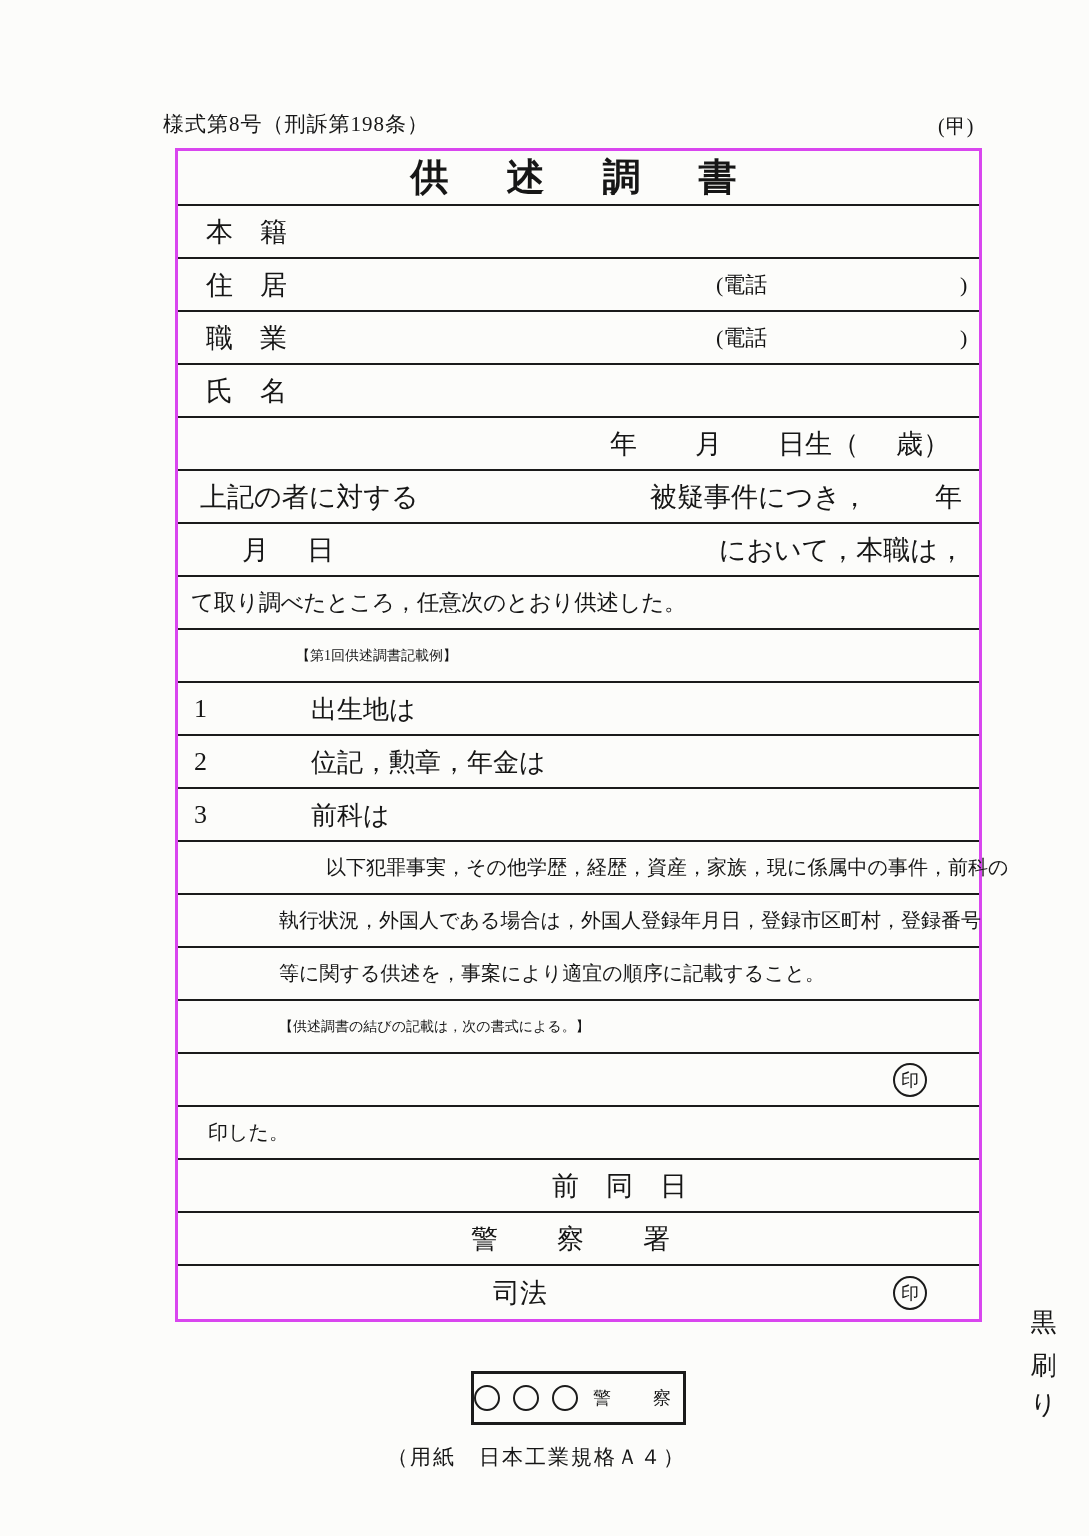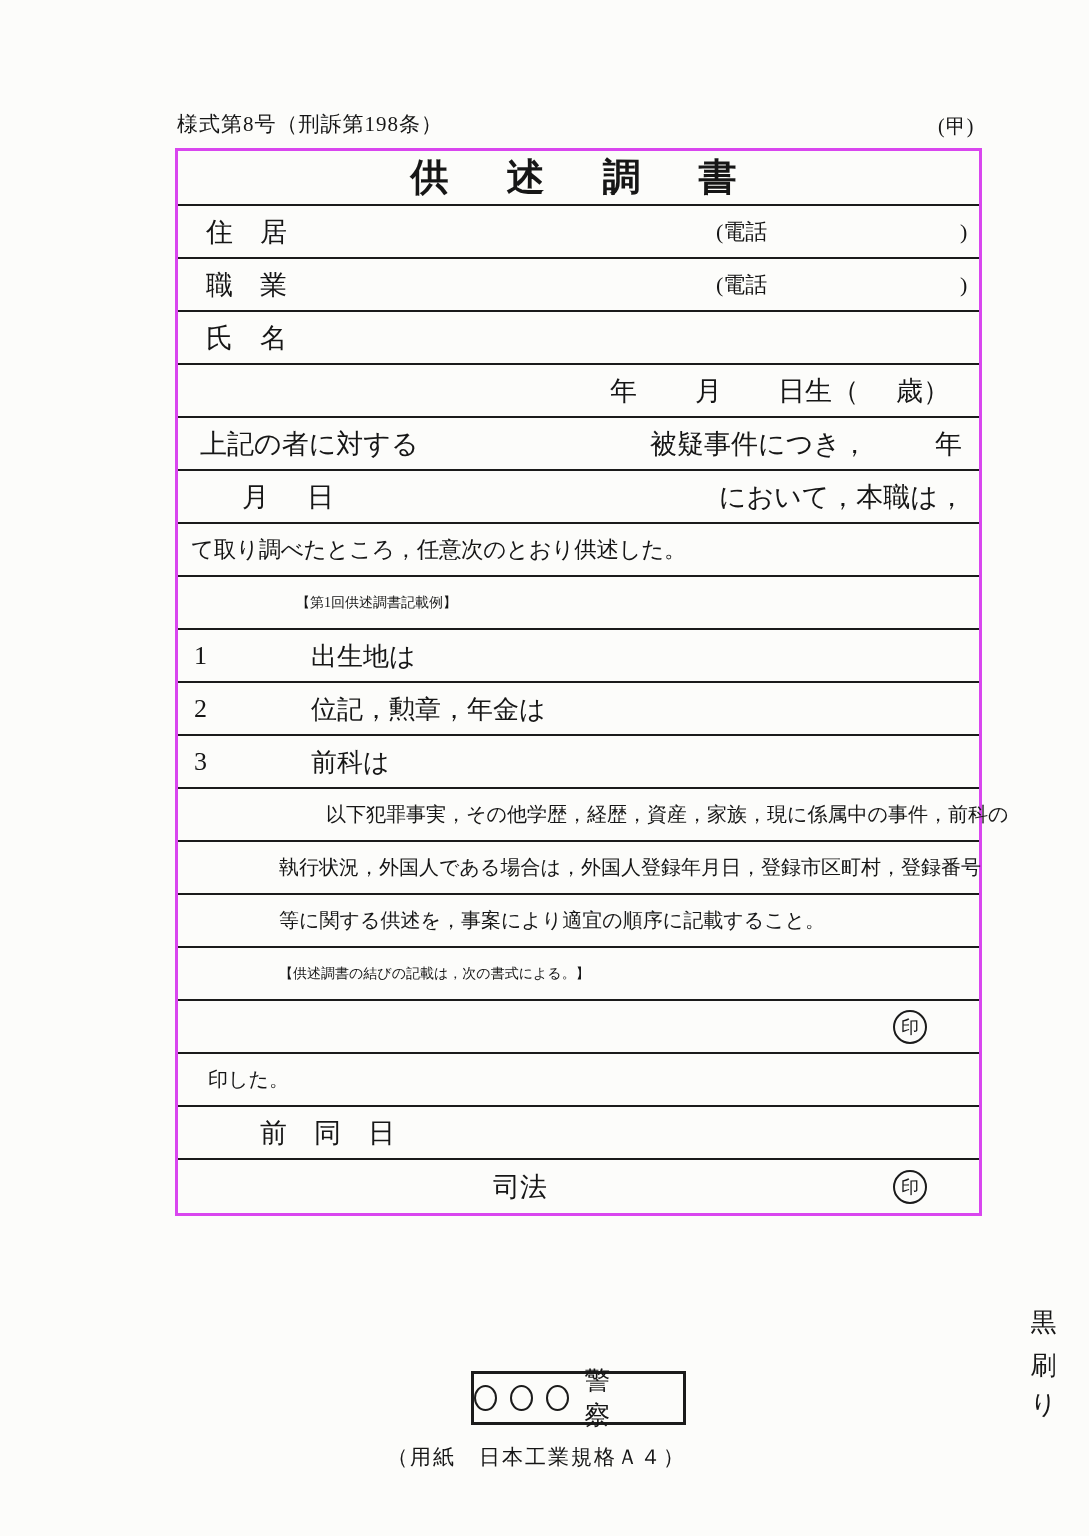--- a/index.html
+++ b/index.html
@@ -4,21 +4,21 @@
 <style>
   * { margin:0; padding:0; box-sizing:border-box; }
   html,body { width:1089px; height:1536px; }
   body {
     position:relative;
     background:#fcfcfa;
     color:#161616;
     font-family:"Liberation Serif","DejaVu Serif",serif;
   }
   .hdr-text { position:absolute; font-size:21px; letter-spacing:1px; white-space:nowrap; }
-  .form-number { left:177px; top:110px; }
+  .form-number { left:163px; top:110px; }
   .sheet-mark  { left:938px; top:113px; font-size:20px; }
 
   .form-table {
     position:absolute; left:175px; top:148px; width:807px;
     border:3px solid #d946ef;
   }
   .row {
     position:relative; height:53px;
     border-bottom:2px solid #1b1b1b;
     display:flex; align-items:center;
@@ -57,32 +57,32 @@
   .seal {
     display:inline-flex; align-items:center; justify-content:center;
     width:34px; height:34px; border:2px solid #1b1b1b; border-radius:50%;
   }
   .seal-char { font-size:18px; line-height:1; }
   .seal-pos  { left:715px; }
 
   .closing      { font-size:20px; padding-left:18px; }
   .closing-gap  { margin-left:12px; }
 
-  .sameday   { padding-left:82px; }
+  .sameday   { padding-left:82px;justify-content:center; }
   .centered  { justify-content:center; letter-spacing:16px; }
   .shiho-lbl { padding-left:315px; }
 
   .footer-box {
     position:absolute; left:471px; top:1371px; width:215px; height:54px;
     border:3px solid #1b1b1b; background:#fcfcfa;
     display:flex; align-items:center; justify-content:center; gap:13px;
   }
   .circle { display:inline-block; width:26px; height:26px;
             border:2px solid #1b1b1b; border-radius:50%; }
-  .footer-box-label { font-size:26px; letter-spacing:12px; margin-left:2px; }
+  .footer-box-label { font-size:18px; letter-spacing:12px; margin-left:2px; }
 
   .paper-note {
     position:absolute; left:0; top:1443px; width:1073px;
     text-align:center; font-size:21px; letter-spacing:2px;
   }
   .print-note {
     position:absolute; left:1026px; top:1290px;
     writing-mode:vertical-rl; text-orientation:upright;
     font-size:26px; letter-spacing:42px;
   }
@@ -94,20 +94,23 @@
   <span class="hdr-text form-number">様式第8号（刑訴第198条）</span>
   <span class="hdr-text sheet-mark">(甲)</span>
 </div>
 
 <div class="form-table">
 
   <div class="row r-title">
     <span>供　述　調　書</span>
   </div>
 
+  <div class="row">
+    <span class="lbl">本　籍</span>
+  </div>
 
   <div class="row">
     <span class="lbl">住　居</span>
     <span class="abs phone-open">(電話</span>
     <span class="abs phone-close">)</span>
   </div>
 
   <div class="row">
     <span class="lbl">職　業</span>
     <span class="abs phone-open">(電話</span>
@@ -184,20 +187,23 @@
   </div>
 
   <div class="row closing">
     <span class="closing-gap">印した。</span>
   </div>
 
   <div class="row sameday">
     <span>前　同　日</span>
   </div>
 
+  <div class="row centered">
+    <span>警　察　署</span>
+  </div>
 
   <div class="row">
     <span class="shiho-lbl">司法</span>
     <span class="abs seal seal-pos">
       <span class="seal-char">印</span>
     </span>
   </div>
 
 </div>
 

